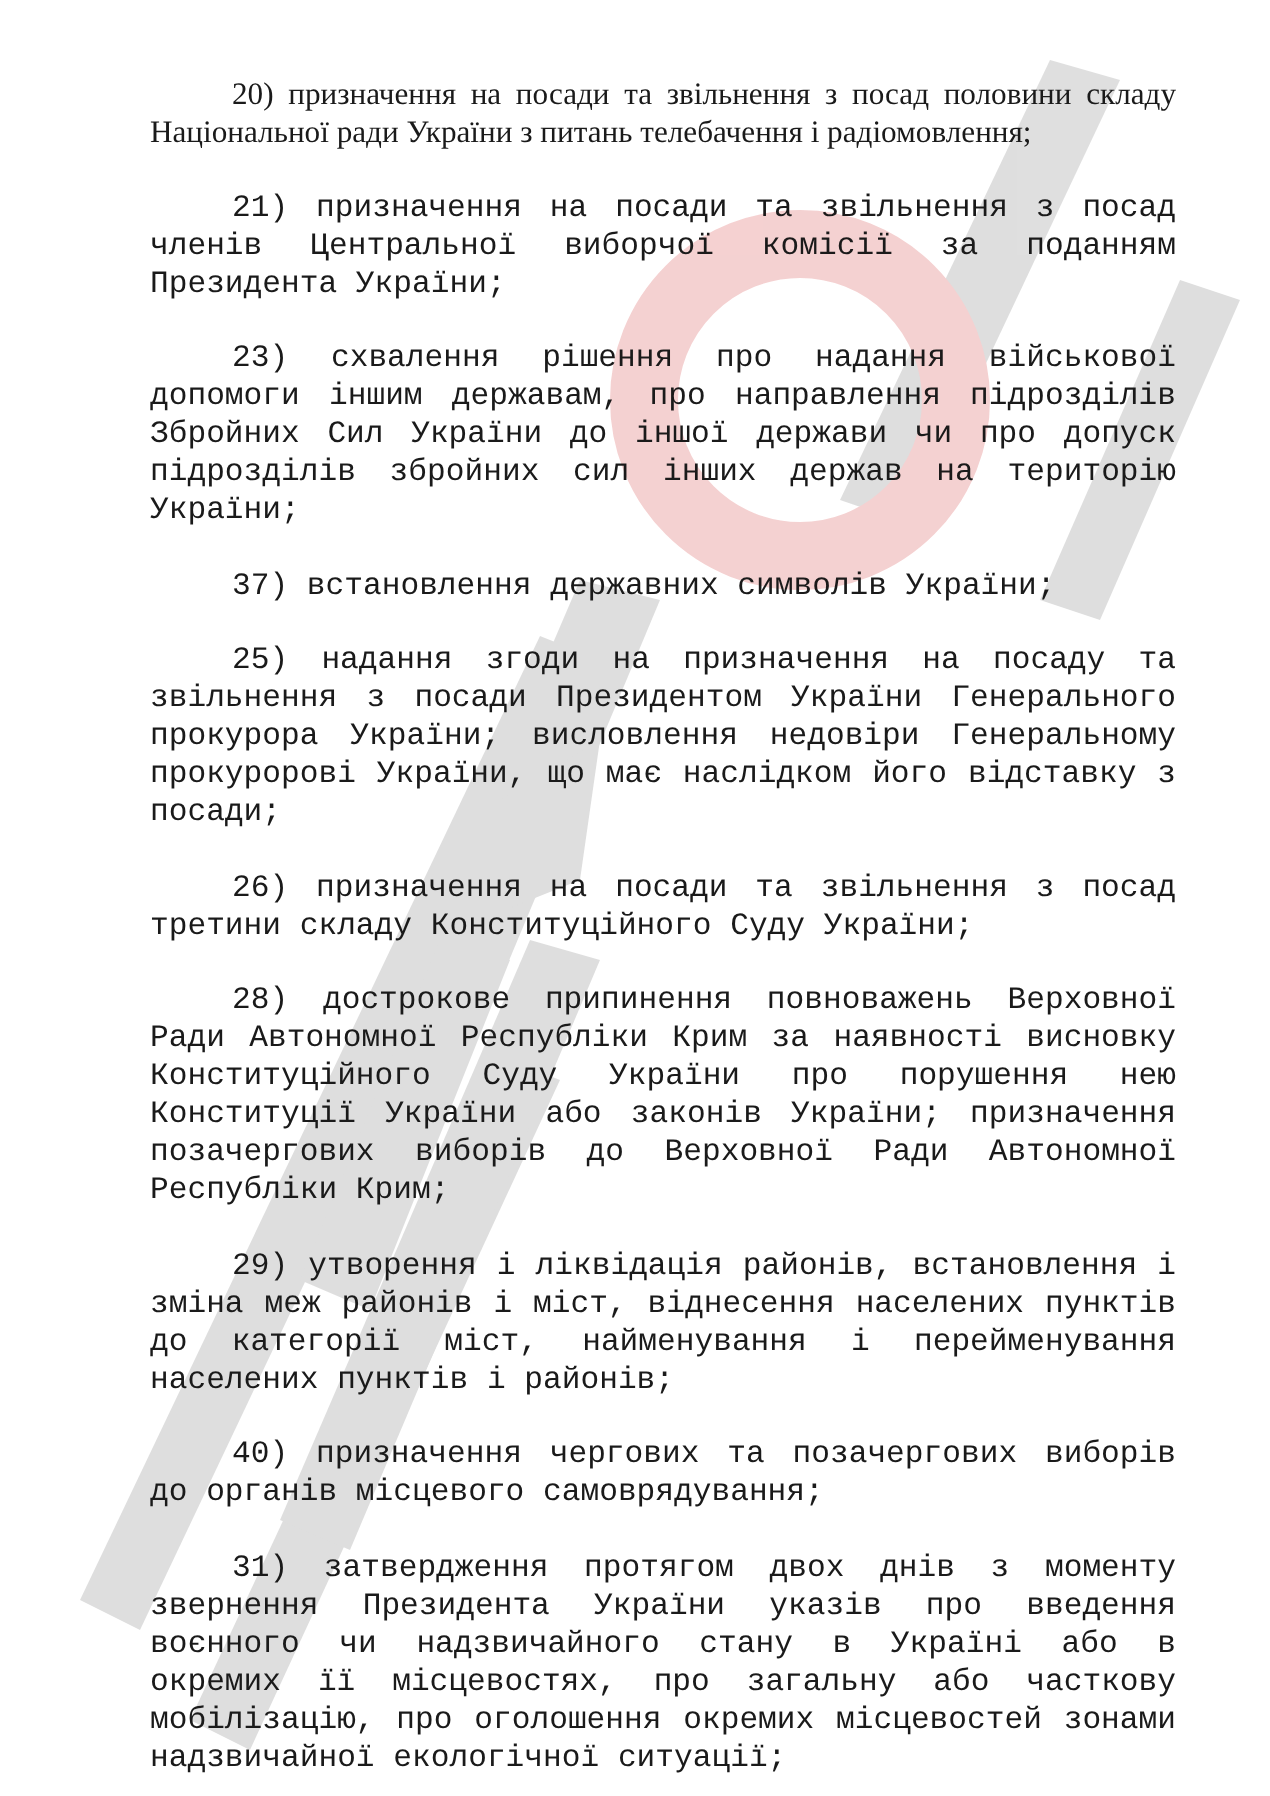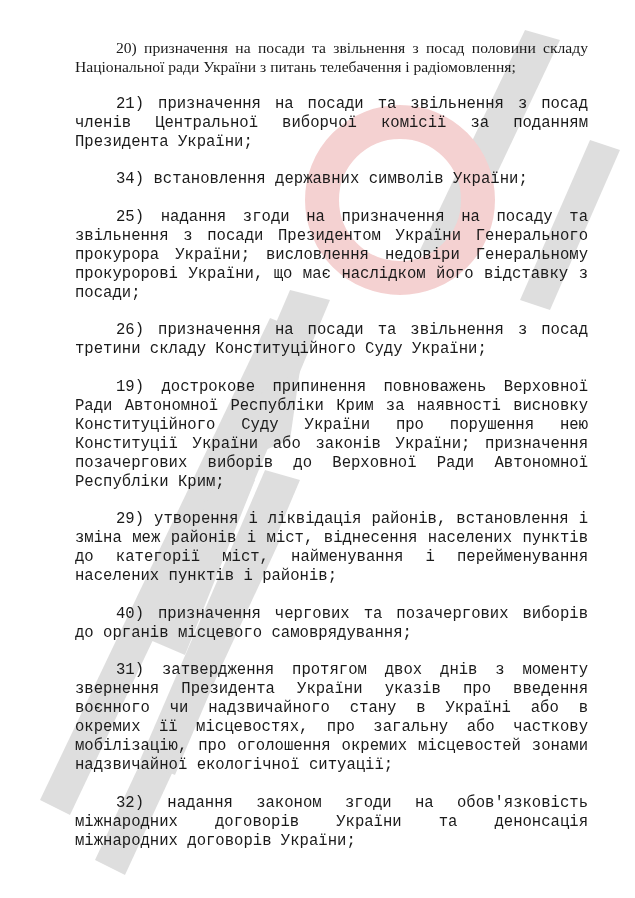--- a/index.html
+++ b/index.html
@@ -66,23 +66,24 @@
       </g>
 
       <circle cx="400" cy="200" r="78" fill="none" stroke="#f3c9c9" stroke-width="34"></circle>
       <circle cx="400" cy="200" r="40" fill="#ffffff" opacity="0"></circle>
     </g>
   </svg>
 
   <div class="content">
     <p class="para">20) призначення на посади та звільнення з посад половини складу Національної ради України з питань телебачення і радіомовлення;</p>
     <p class="para">21) призначення на посади та звільнення з посад членів Центральної виборчої комісії за поданням Президента України;</p>
-    <p class="para">34) встановлення державних символів України;</p>
+    <p class="para">23) схвалення рішення про надання військової допомоги іншим державам, про направлення підрозділів Збройних Сил України до іншої держави чи про допуск підрозділів збройних сил інших держав на територію України;</p>
+    <p class="para">37) встановлення державних символів України;</p>
     <p class="para">25) надання згоди на призначення на посаду та звільнення з посади Президентом України Генерального прокурора України; висловлення недовіри Генеральному прокуророві України, що має наслідком його відставку з посади;</p>
     <p class="para">26) призначення на посади та звільнення з посад третини складу Конституційного Суду України;</p>
-    <p class="para">19) дострокове припинення повноважень Верховної Ради Автономної Республіки Крим за наявності висновку Конституційного Суду України про порушення нею Конституції України або законів України; призначення позачергових виборів до Верховної Ради Автономної Республіки Крим;</p>
+    <p class="para">28) дострокове припинення повноважень Верховної Ради Автономної Республіки Крим за наявності висновку Конституційного Суду України про порушення нею Конституції України або законів України; призначення позачергових виборів до Верховної Ради Автономної Республіки Крим;</p>
     <p class="para">29) утворення і ліквідація районів, встановлення і зміна меж районів і міст, віднесення населених пунктів до категорії міст, найменування і перейменування населених пунктів і районів;</p>
     <p class="para">40) призначення чергових та позачергових виборів до органів місцевого самоврядування;</p>
     <p class="para">31) затвердження протягом двох днів з моменту звернення Президента України указів про введення воєнного чи надзвичайного стану в Україні або в окремих її місцевостях, про загальну або часткову мобілізацію, про оголошення окремих місцевостей зонами надзвичайної екологічної ситуації;</p>
     <p class="para">32) надання законом згоди на обов'язковість міжнародних договорів України та денонсація міжнародних договорів України;</p>
   </div>
 
 </div>
 
 </body></html>

